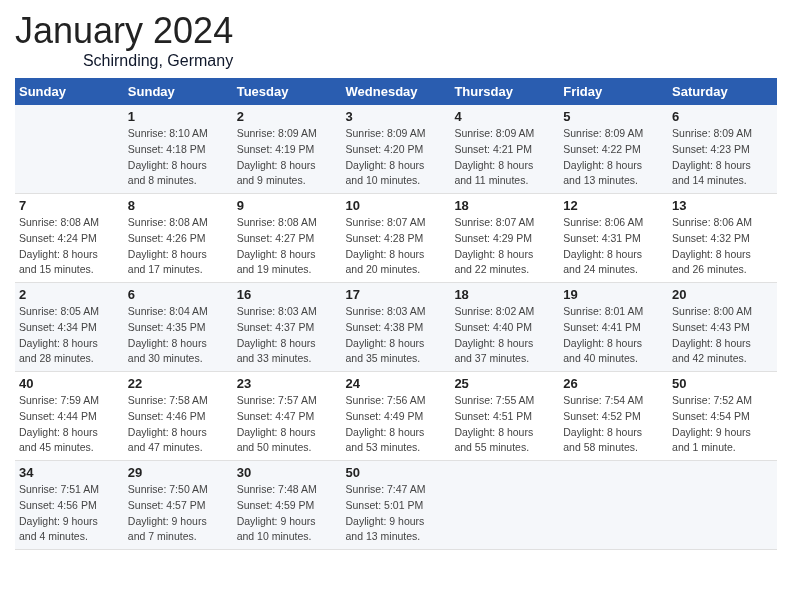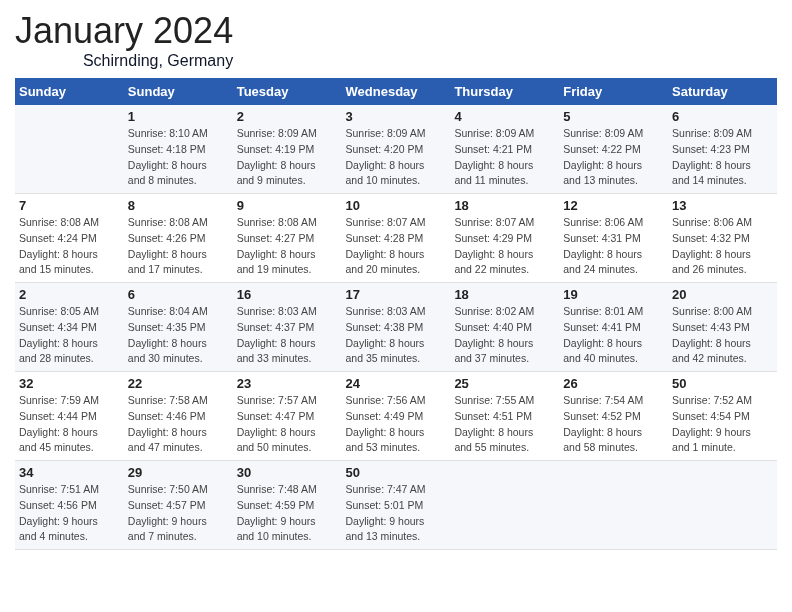--- a/index.html
+++ b/index.html
@@ -196,21 +196,21 @@
           <div class="day-number">19</div>
           <div class="day-info">Sunrise: 8:01 AM<br>Sunset: 4:41 PM<br>Daylight: 8 hours<br>and 40 minutes.</div>
         </td>
         <td>
           <div class="day-number">20</div>
           <div class="day-info">Sunrise: 8:00 AM<br>Sunset: 4:43 PM<br>Daylight: 8 hours<br>and 42 minutes.</div>
         </td>
       </tr>
       <tr>
         <td>
-          <div class="day-number">32</div>
+          <div class="day-number">40</div>
           <div class="day-info">Sunrise: 7:59 AM<br>Sunset: 4:44 PM<br>Daylight: 8 hours<br>and 45 minutes.</div>
         </td>
         <td>
           <div class="day-number">22</div>
           <div class="day-info">Sunrise: 7:58 AM<br>Sunset: 4:46 PM<br>Daylight: 8 hours<br>and 47 minutes.</div>
         </td>
         <td>
           <div class="day-number">23</div>
           <div class="day-info">Sunrise: 7:57 AM<br>Sunset: 4:47 PM<br>Daylight: 8 hours<br>and 50 minutes.</div>
         </td>

